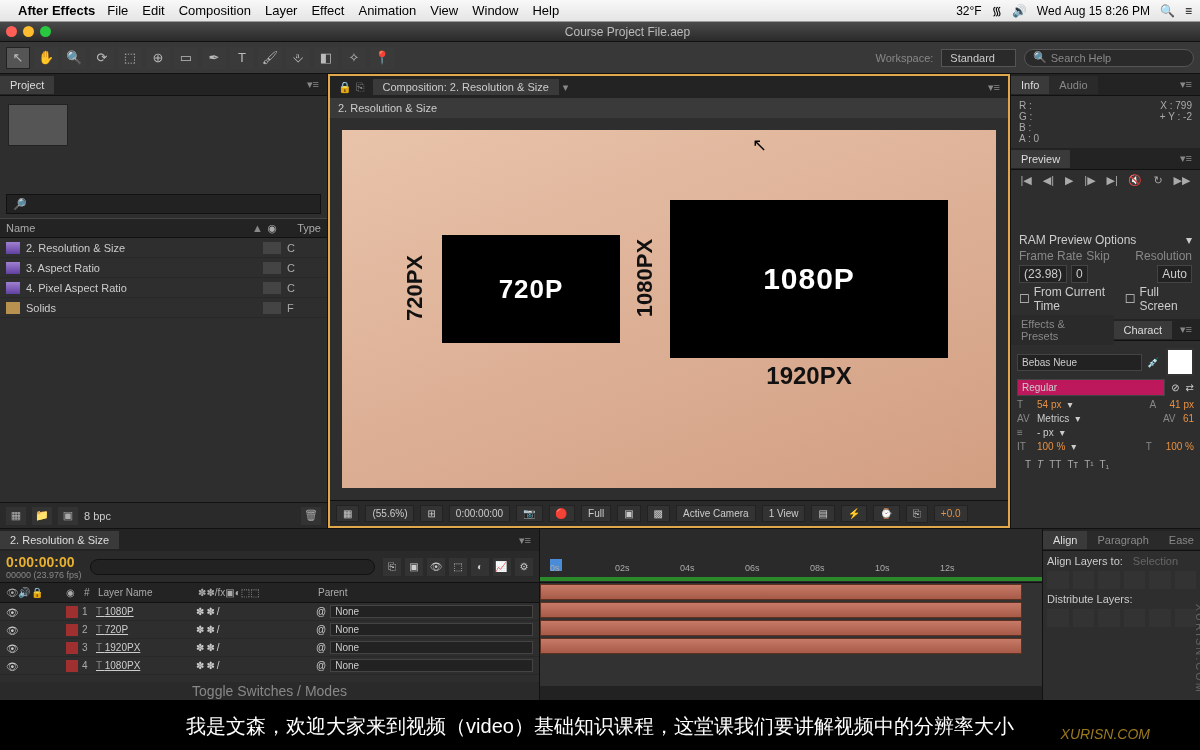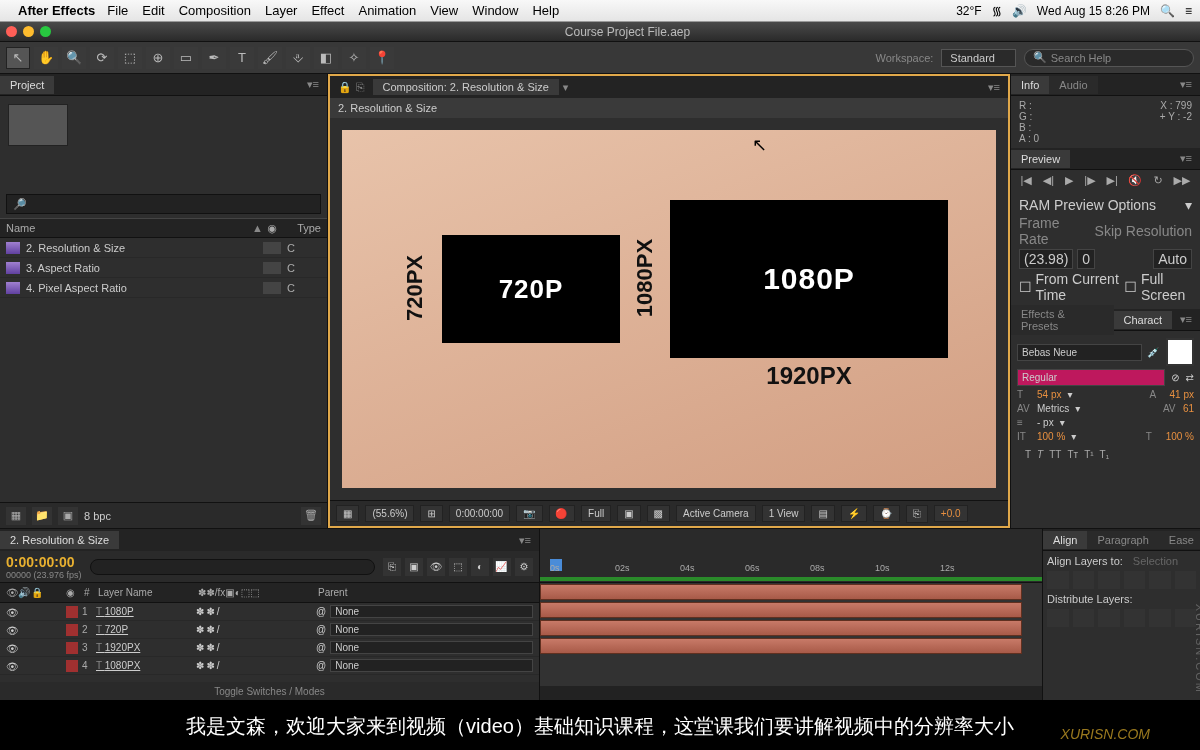--- a/index.html
+++ b/index.html
@@ -55,21 +55,21 @@
 .vert-label { position: absolute; transform: rotate(-90deg); transform-origin: center; color: #111; font-family: "Arial Black", sans-serif; font-weight: bold; }
 .horiz-label { text-align: center; color: #111; font-family: "Arial Black", sans-serif; font-weight: bold; margin-top: 4px; }
 .cursor { position: absolute; font-size: 18px; color: #000; }
 .viewer-footer { height: 26px; background: #2a2a2a; display: flex; align-items: center; padding: 0 6px; gap: 6px; border-top: 1px solid #111; font-size: 10px; }
 .vf-item { background: #333; padding: 2px 6px; border: 1px solid #222; }
 .right-panel { width: 190px; background: #2e2e2e; display: flex; flex-direction: column; border-left: 1px solid #111; }
 .info-panel { padding: 4px 8px; }
 .info-row { display: flex; justify-content: space-between; font-size: 10px; color: #aaa; }
 .preview-controls { display: flex; justify-content: space-around; padding: 4px; }
 .preview-controls span { color: #aaa; font-size: 11px; }
-.ram-opts { padding: 4px 8px; font-size: 14px; }
+.ram-opts { padding: 4px 8px; font-size: 12px; margin-top: 36px; }
 .ram-row { display: flex; gap: 4px; margin: 2px 0; align-items: center; }
 .ram-row .dd { background: #222; padding: 1px 4px; border: 1px solid #444; }
 .char-panel { padding: 4px 6px; font-size: 10px; }
 .char-row { display: flex; align-items: center; gap: 6px; margin: 3px 0; }
 .char-row .val { color: #e89040; }
 .char-row .lbl { color: #888; width: 14px; }
 .swatch { width: 28px; height: 28px; background: #fff; border: 2px solid #333; }
 .type-btns { display: flex; gap: 6px; padding: 4px 8px; color: #aaa; }
 .timeline-area { height: 172px; background: #2e2e2e; display: flex; border-top: 1px solid #111; }
 .tl-left { width: 540px; display: flex; flex-direction: column; border-right: 1px solid #111; }
@@ -84,21 +84,21 @@
 .tl-cols .c-vis { width: 60px; } .tl-cols .c-name { width: 100px; } .tl-cols .c-sw { width: 120px; } .tl-cols .c-parent { flex: 1; }
 .tl-row { height: 18px; display: flex; align-items: center; padding: 0 6px; font-size: 10px; border-bottom: 1px solid #282828; }
 .tl-row .vis { width: 60px; display: flex; gap: 2px; }
 .tl-row .vis span { width: 10px; height: 10px; }
 .tl-row .clr { width: 12px; height: 12px; background: #a03030; margin-right: 4px; }
 .tl-row .num { width: 14px; color: #aaa; }
 .tl-row .name { width: 100px; text-decoration: underline; }
 .tl-row .sw { width: 120px; display: flex; gap: 2px; }
 .tl-row .parent { flex: 1; display: flex; align-items: center; gap: 4px; }
 .tl-row .parent .dd { background: #222; padding: 0 4px; border: 1px solid #444; flex: 1; }
-.tl-footer { margin-top: auto; height: 18px; background: #2a2a2a; display: flex; align-items: center; justify-content: center; font-size: 10px; color: #888; }
+.tl-footer { margin-top: auto; height: 18px; background: #2a2a2a; display: flex; align-items: center; justify-content: center; font-size: 14px; color: #888; }
 .tl-right { flex: 1; display: flex; flex-direction: column; }
 .tl-ruler { height: 54px; background: #2a2a2a; position: relative; border-bottom: 1px solid #111; }
 .tl-ruler .tick { position: absolute; top: 34px; font-size: 9px; color: #aaa; }
 .tl-playhead { position: absolute; left: 10px; top: 30px; width: 12px; height: 12px; background: #4a8cd8; }
 .tl-tracks { flex: 1; position: relative; background: #323232; }
 .tl-bar { position: absolute; left: 0; right: 20px; height: 16px; background: linear-gradient(#c87a68,#a85a48); border: 1px solid #603020; }
 .tl-scroll { height: 14px; background: #222; }
 .right-bottom { width: 158px; background: #2e2e2e; border-left: 1px solid #111; padding: 4px; }
 .align-row { display: flex; gap: 4px; margin: 4px 0; }
 .align-row span { width: 22px; height: 18px; background: #333; }
@@ -190,20 +190,26 @@
       <span class="label">3. Aspect Ratio</span>
       <div class="tag"></div>
       <span class="type">C</span>
     </div>
     <div class="proj-item">
       <div class="icon comp-icon"></div>
       <span class="label">4. Pixel Aspect Ratio</span>
       <div class="tag"></div>
       <span class="type">C</span>
     </div>
+    <div class="proj-item">
+      <div class="icon folder-icon"></div>
+      <span class="label">Solids</span>
+      <div class="tag"></div>
+      <span class="type">F</span>
+    </div>
     <div class="proj-bottom">
       <div class="btn">▦</div>
       <div class="btn">📁</div>
       <div class="btn">▣</div>
       <span>8 bpc</span>
       <div class="btn" style="margin-left:auto">🗑</div>
     </div>
   </div>
 
   <div class="center-panel">

